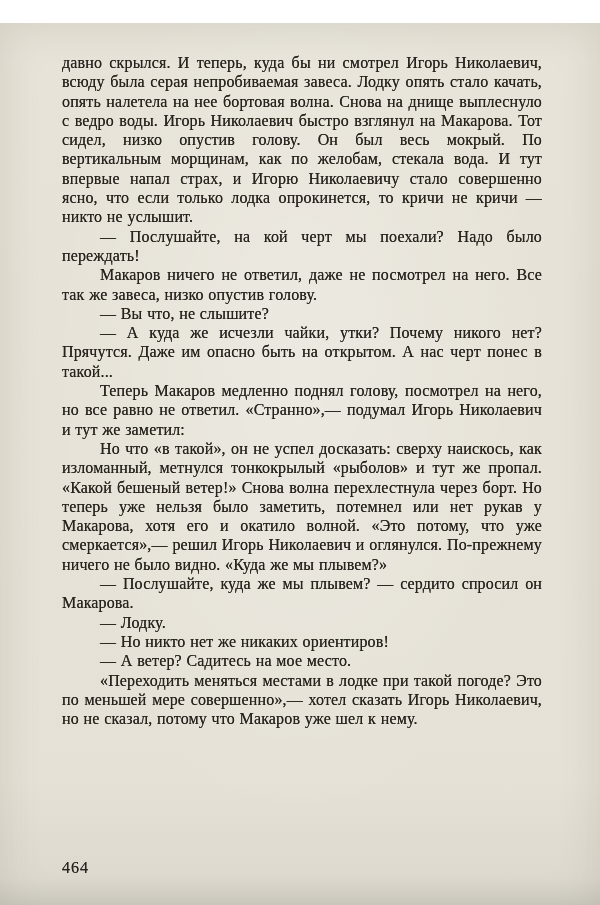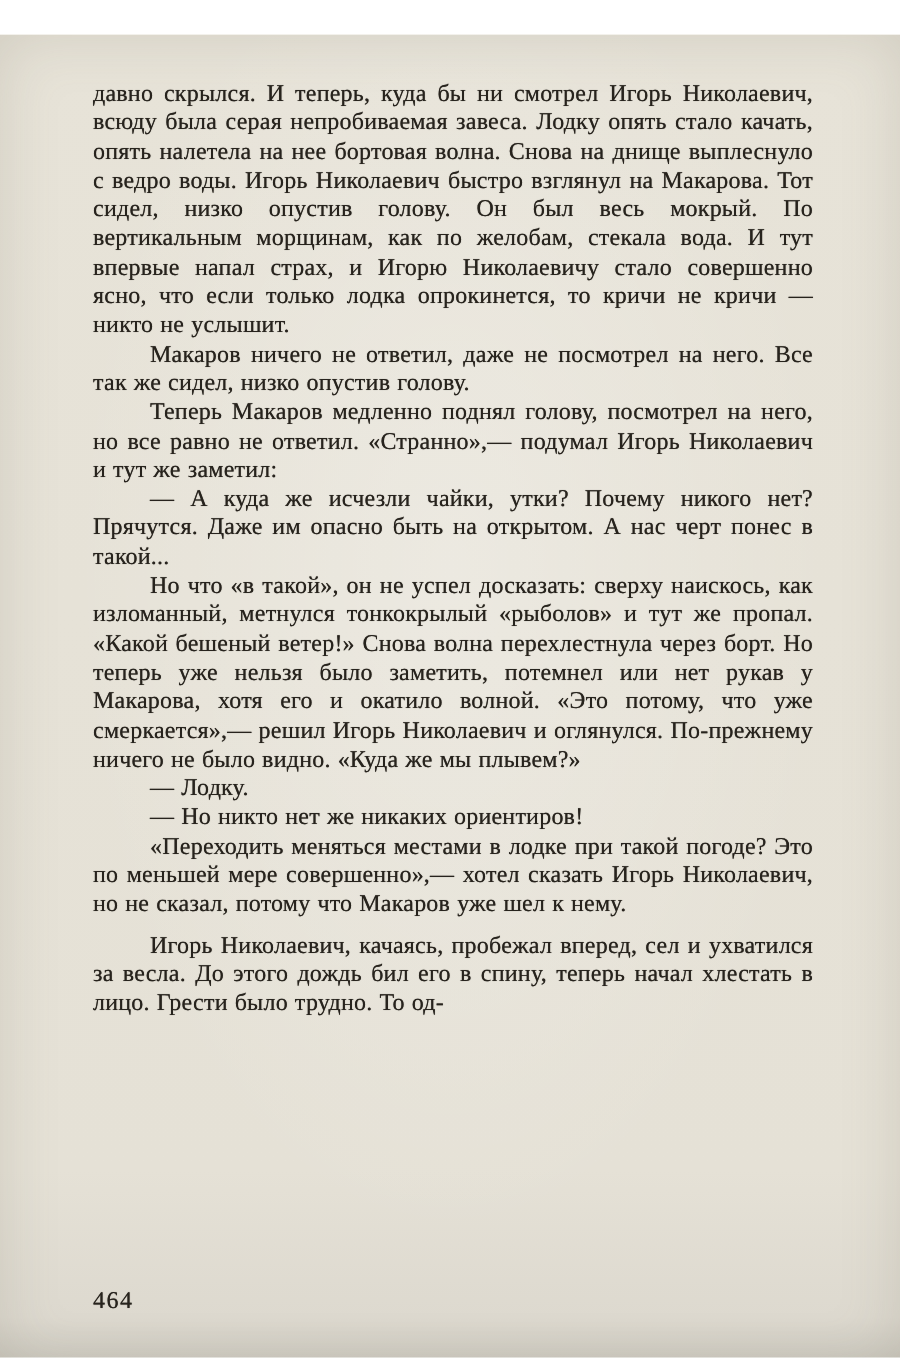--- a/index.html
+++ b/index.html
@@ -56,23 +56,26 @@
     letter-spacing: 1px;
     text-shadow: 0 0 0.45px rgba(39,35,29,0.85);
   }
 </style>
 </head>
 <body>
 
 <div class="page">
   <div class="text-block">
     <p class="para no-indent">давно скрылся. И теперь, куда бы ни смотрел Игорь Николаевич, всюду была серая непробиваемая завеса. Лодку опять стало качать, опять налетела на нее бортовая волна. Снова на днище выплеснуло с ведро воды. Игорь Николаевич быстро взглянул на Макарова. Тот сидел, низко опустив голову. Он был весь мокрый. По вертикальным морщинам, как по желобам, стекала вода. И тут впервые напал страх, и Игорю Николаевичу стало совершенно ясно, что если только лодка опрокинется, то кричи не кричи — никто не услышит.</p>
-    <p class="para">Макаров ничего не ответил, даже не посмотрел на него. Все так же сидел, низко опустив голову.</p>
+    <p class="para">— Послушайте, на кой черт мы поехали? Надо было переждать!</p>
+    <p class="para">Макаров ничего не ответил, даже не посмотрел на него. Все так же завеса, низко опустив голову.</p>
+    <p class="para">— Вы что, не слышите?</p>
+    <p class="para">— А куда же исчезли чайки, утки? Почему никого нет? Прячутся. Даже им опасно быть на открытом. А нас черт понес в такой...</p>
     <p class="para">Теперь Макаров медленно поднял голову, посмотрел на него, но все равно не ответил. «Странно»,— подумал Игорь Николаевич и тут же заметил:</p>
-    <p class="para">— А куда же исчезли чайки, утки? Почему никого нет? Прячутся. Даже им опасно быть на открытом. А нас черт понес в такой...</p>
     <p class="para">Но что «в такой», он не успел досказать: сверху наискось, как изломанный, метнулся тонкокрылый «рыболов» и тут же пропал. «Какой бешеный ветер!» Снова волна перехлестнула через борт. Но теперь уже нельзя было заметить, потемнел или нет рукав у Макарова, хотя его и окатило волной. «Это потому, что уже смеркается»,— решил Игорь Николаевич и оглянулся. По-прежнему ничего не было видно. «Куда же мы плывем?»</p>
+    <p class="para">— Послушайте, куда же мы плывем? — сердито спросил он Макарова.</p>
     <p class="para">— Лодку.</p>
     <p class="para">— Но никто нет же никаких ориентиров!</p>
+    <p class="para">— А ветер? Садитесь на мое место.</p>
     <p class="para">«Переходить меняться местами в лодке при такой погоде? Это по меньшей мере совершенно»,— хотел сказать Игорь Николаевич, но не сказал, потому что Макаров уже шел к нему.</p>
-    <p class="para section-gap">Игорь Николаевич, качаясь, пробежал вперед, сел и ухватился за весла. До этого дождь бил его в спину, теперь начал хлестать в лицо. Грести было трудно. То од-</p>
   </div>
   <div class="page-number">464</div>
 </div>
 
 </body></html>

